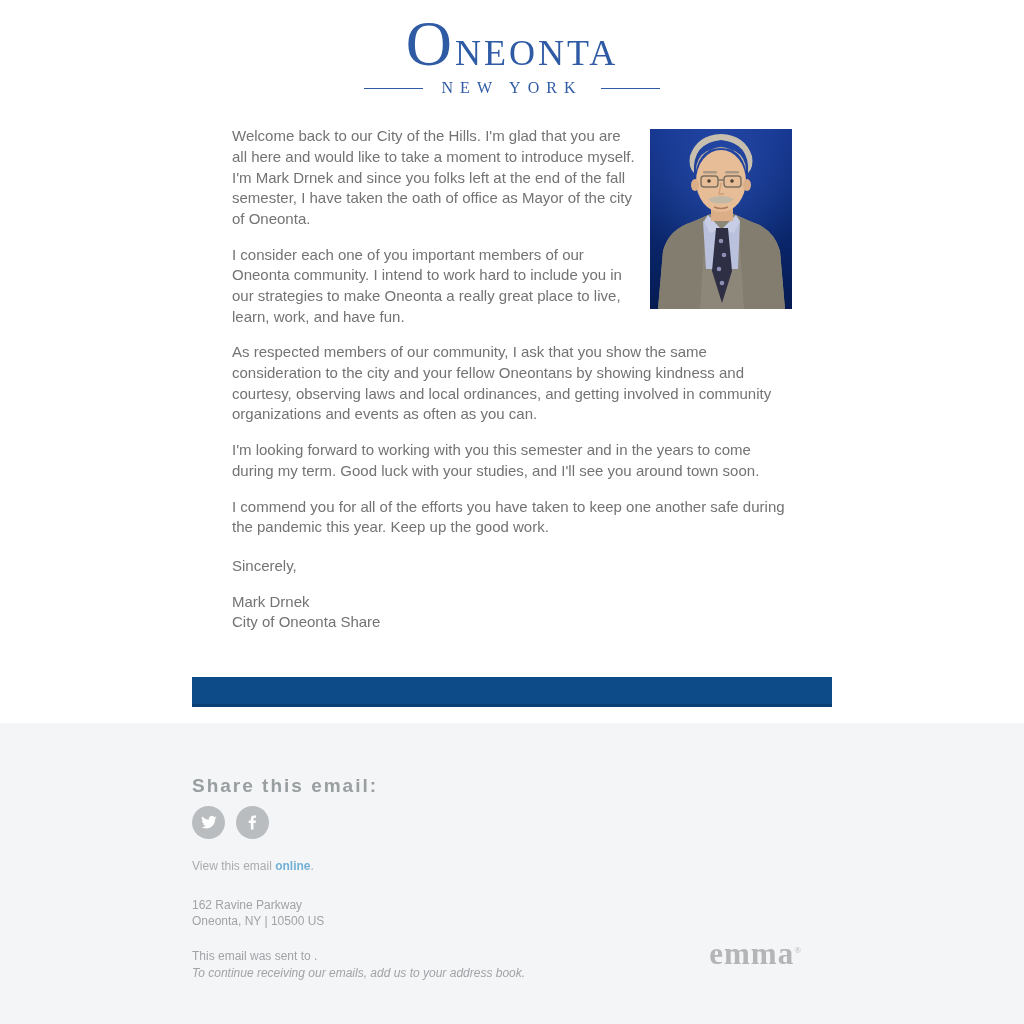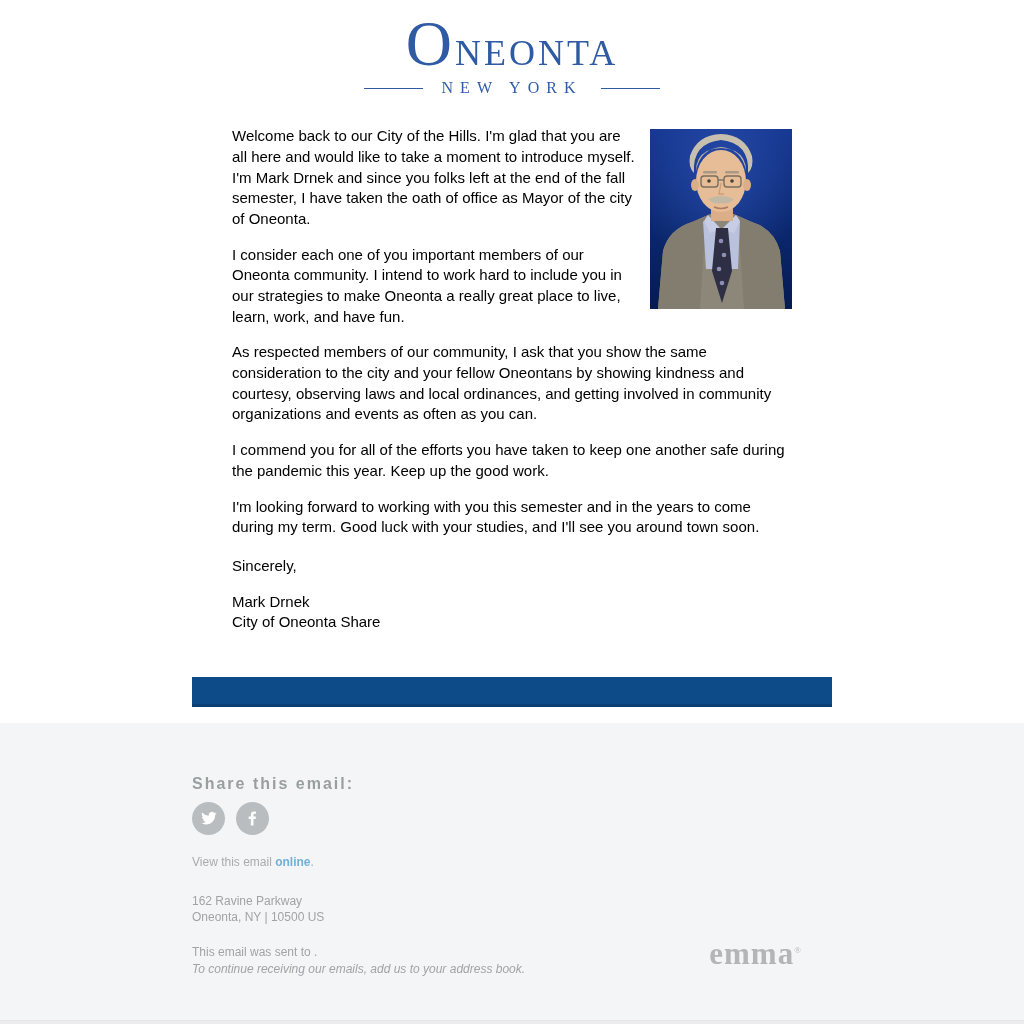--- a/index.html
+++ b/index.html
@@ -29,21 +29,21 @@
   .logo-sub .rule { flex: 1; height: 1px; background: #2f5ba5; }
   .logo-sub .sub-text {
     font-family: "Liberation Serif", serif;
     font-size: 16px; letter-spacing: 7px; white-space: nowrap;
   }
 
   
   .content {
     width: 640px; margin: 29px auto 0;
     padding: 0 40px;
-    color: #000000; font-size: 15px; line-height: 1.38;
+    color: #737373; font-size: 15px; line-height: 1.38;
   }
   .content p { margin: 0 0 15px; }
   .portrait {
     float: right; width: 142px; height: 180px;
     margin: 3px 0 12px 13px; display: block;
   }
   .sig-block { margin-top: 2px; }
   .sig-block div { line-height: 1.38; }
 
   
@@ -56,21 +56,21 @@
   .footer {
     margin-top: 16px;
     background: #f4f5f7;
     padding: 52px 0 42px;
   }
   .footer-inner {
     width: 640px; margin: 0 auto; position: relative;
     color: #a0a4a7; font-size: 12px;
   }
   .share-label {
-    font-size: 16px; font-weight: bold; letter-spacing: 2px;
+    font-size: 19px; font-weight: bold; letter-spacing: 2px;
     color: #999ea1;
   }
   .social-row { margin-top: 9px; display: flex; gap: 11px; }
   .social-btn {
     width: 33px; height: 33px; border-radius: 50%;
     background: #b9bdc0; display: flex;
     align-items: center; justify-content: center;
     cursor: pointer;
   }
   .social-btn svg { width: 17px; height: 17px; fill: #ffffff; }
@@ -161,22 +161,22 @@
     <path d="M71,54 L69,65 L74,65" fill="none" stroke="#cf9e76" stroke-width="1.3"></path>
 
     <path d="M58,70 Q71,64 84,70 Q78,76 71,74 Q64,76 58,70 Z" fill="#c2b8a6"></path>
 
     <path d="M64,78 Q71,81 78,78" fill="none" stroke="#b07d5c" stroke-width="1.5"></path>
   </svg>
 
   <p>Welcome back to our City of the Hills. I'm glad that you are all here and would like to take a moment to introduce myself. I'm Mark Drnek and since you folks left at the end of the fall semester, I have taken the oath of office as Mayor of the city of Oneonta.</p>
   <p>I consider each one of you important members of our Oneonta community. I intend to work hard to include you in our strategies to make Oneonta a really great place to live, learn, work, and have fun.</p>
   <p>As respected members of our community, I ask that you show the same consideration to the city and your fellow Oneontans by showing kindness and courtesy, observing laws and local ordinances, and getting involved in community organizations and events as often as you can.</p>
+  <p>I'm looking forward to working with you this semester and in the years to come during my term. Good luck with your studies, and I'll see you around town soon.</p>
   <p>I commend you for all of the efforts you have taken to keep one another safe during the pandemic this year. Keep up the good work.</p>
-  <p>I'm looking forward to working with you this semester and in the years to come during my term. Good luck with your studies, and I'll see you around town soon.</p>
 
   <p style="margin-top:18px;">Sincerely,</p>
 
   <div class="sig-block">
     <div>Mark Drnek</div>
     <div>City of Oneonta Share</div>
   </div>
 </div>
 
 <div class="cta-bar"></div>

